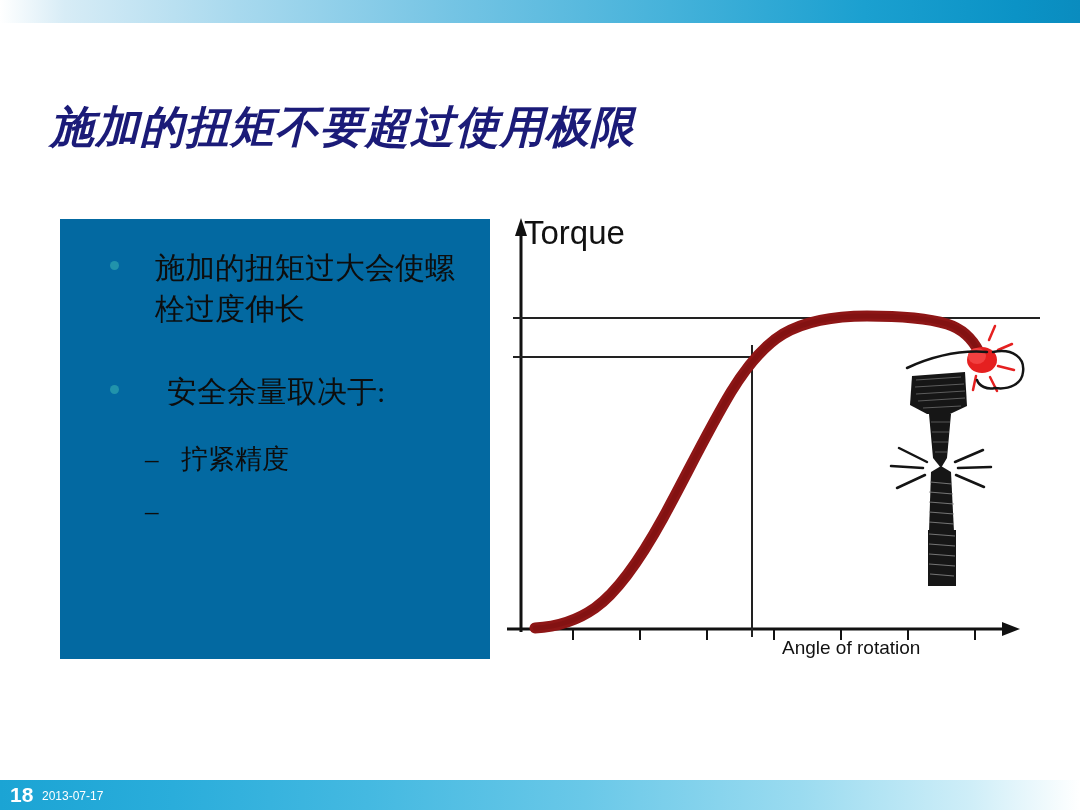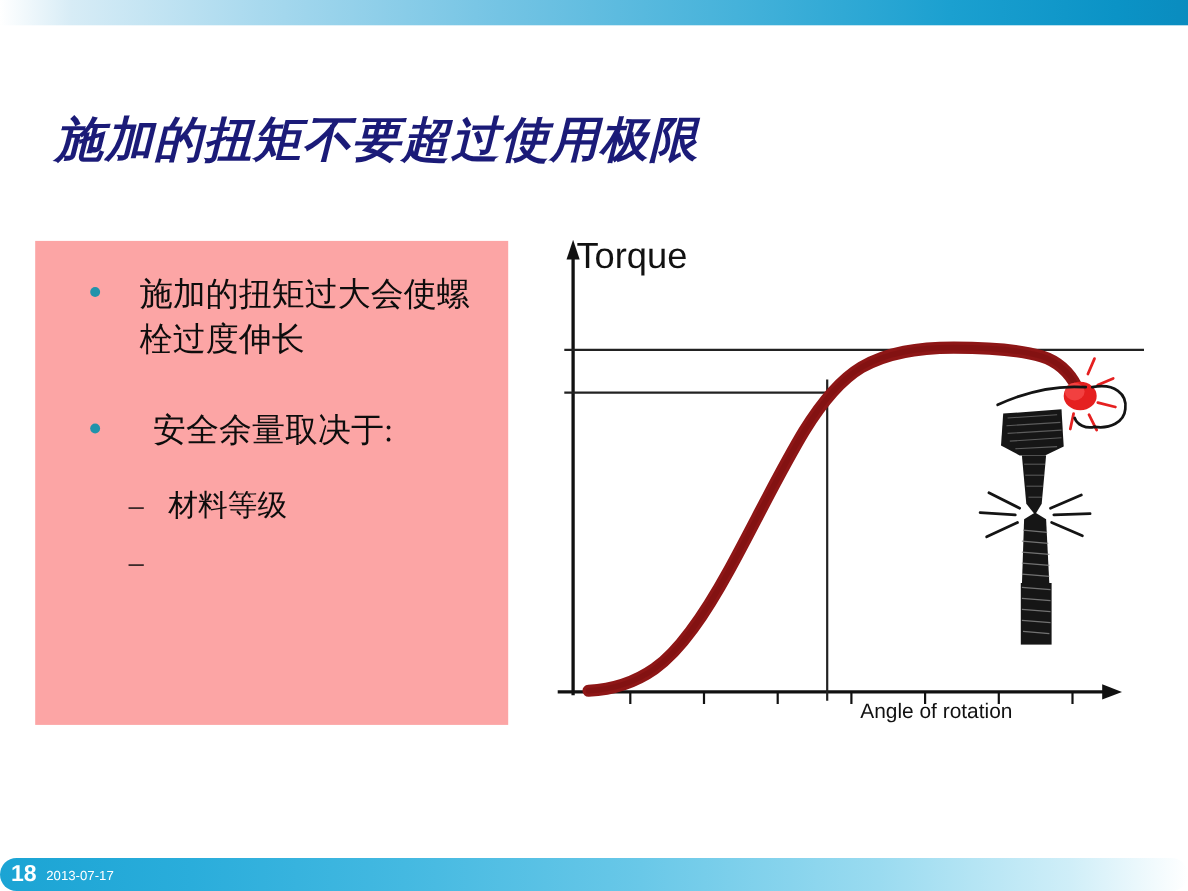--- a/index.html
+++ b/index.html
@@ -42,25 +42,25 @@
     font-style: italic;
     font-size: 44px;
     letter-spacing: 1px;
     color: #1b1b78;
     white-space: nowrap;
   }
 
   
   #text-panel {
     position: absolute;
-    left: 32px;
+    left: 60px;
     top: 219px;
     width: 430px;
     height: 440px;
-    background: #fca5a5;
+    background: #0369a1;
   }
 
   .bullet-row {
     position: absolute;
     display: flex;
     align-items: flex-start;
   }
   .bullet-dot {
     width: 9px;
     height: 9px;
@@ -131,21 +131,20 @@
     width: 1080px;
     height: 30px;
     background: linear-gradient(to right,
         #1ba4d4 0%,
         #2aaddb 16%,
         #44b9e1 34%,
         #69c8e8 54%,
         #9adbf0 74%,
         #cfeef8 90%,
         #ffffff 100%);
-    border-radius: 15px;
   }
   #footer-page {
     position: absolute;
     left: 10px;
     top: 3px;
     font-size: 21px;
     font-weight: bold;
     color: #ffffff;
     font-family: "Liberation Sans", "DejaVu Sans", sans-serif;
   }
@@ -172,21 +171,21 @@
     <span class="bullet-text">施加的扭矩过大会使螺栓过度伸长</span>
   </div>
 
   <div class="bullet-row" id="bullet-2">
     <span class="bullet-dot"></span>
     <span class="bullet-text">安全余量取决于:</span>
   </div>
 
   <div class="sub-row" id="sub-1">
     <span class="sub-dash">–</span>
-    <span class="sub-text">材料等级</span>
+    <span class="sub-text">拧紧精度</span>
   </div>
 
   <div class="sub-row" id="sub-2">
     <span class="sub-dash">–</span>
   </div>
 
 </div>
 
 <div id="chart-area">
 

